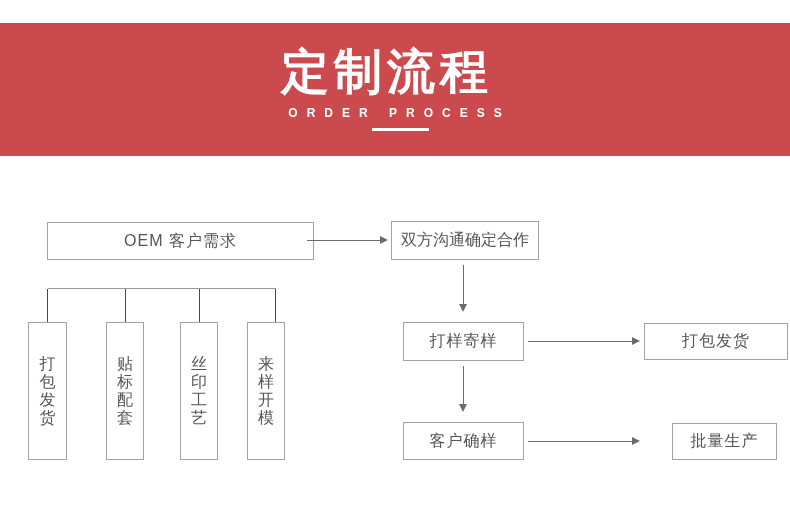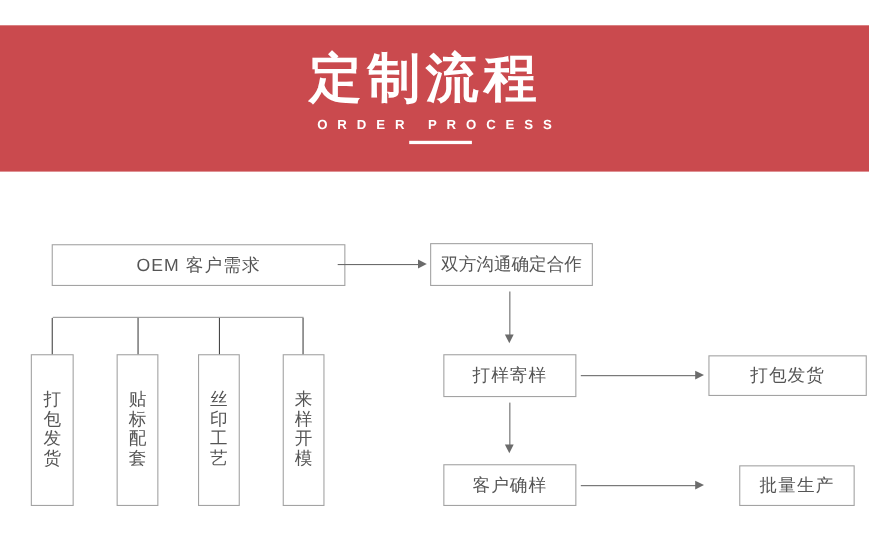--- a/index.html
+++ b/index.html
@@ -75,21 +75,21 @@
     width: 38px; height: 138px;
     border: 1px solid #a3a3a3;
     background: #ffffff;
     display: flex;
     align-items: center;
     justify-content: center;
   }
   .vnode-1 { left: 28px;  width: 39px; }
   .vnode-2 { left: 106px; }
   .vnode-3 { left: 180px; }
-  .vnode-4 { left: 257px; }
+  .vnode-4 { left: 247px; }
   .vnode-label {
     width: 1em;
     font-size: 16px;
     line-height: 18px;
     color: #555555;
     word-break: break-all;
     text-align: center;
   }
 
   

